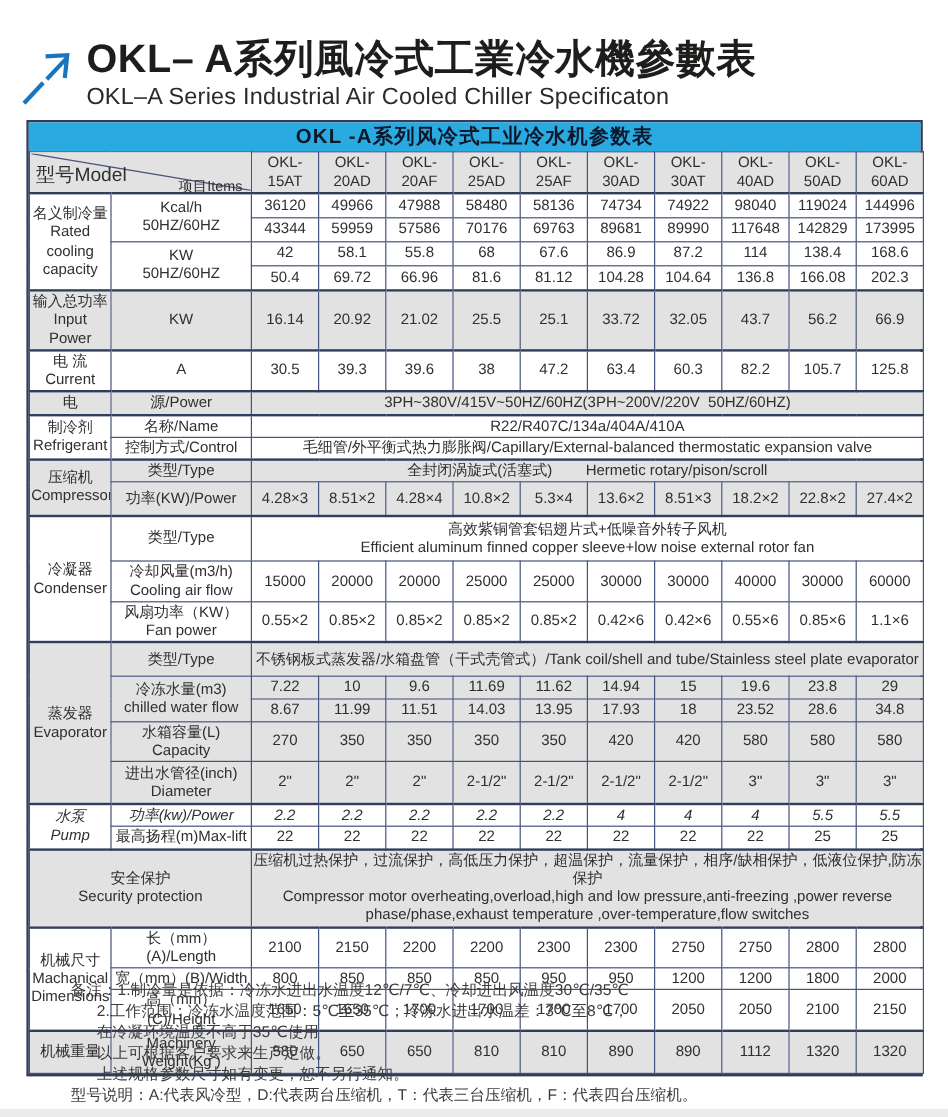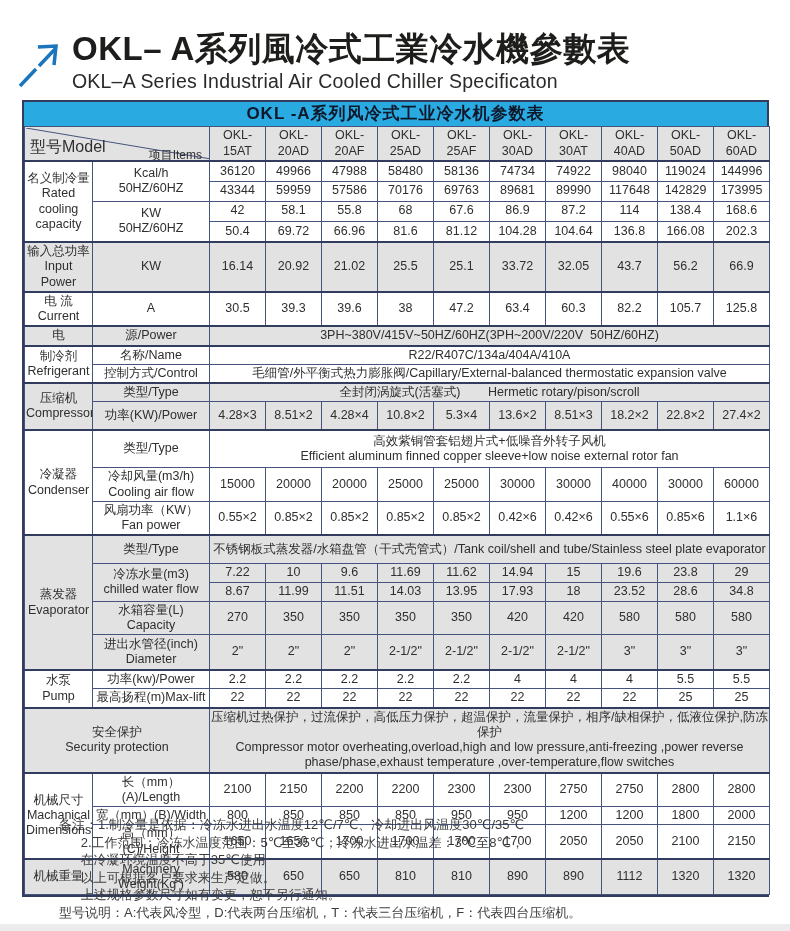--- a/index.html
+++ b/index.html
@@ -333,21 +333,21 @@
             <td>2"</td>
             <td>2"</td>
             <td>2-1/2"</td>
             <td>2-1/2"</td>
             <td>2-1/2"</td>
             <td>2-1/2"</td>
             <td>3"</td>
             <td>3"</td>
             <td>3"</td>
           </tr>
-          <tr class="white sec-start" style="height: 19px;">
+          <tr class="white sec-start" style="height: 19px; font-style: italic;">
             <td rowspan="2">水泵
 Pump</td>
             <td>功率(kw)/Power</td>
             <td>2.2</td>
             <td>2.2</td>
             <td>2.2</td>
             <td>2.2</td>
             <td>2.2</td>
             <td>4</td>
             <td>4</td>

